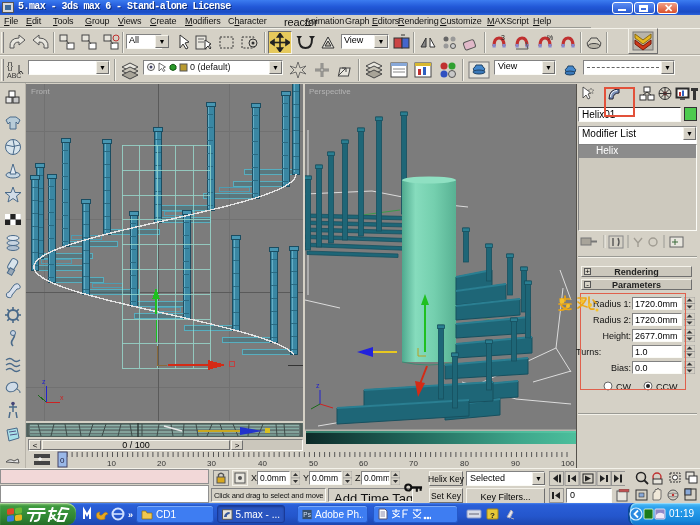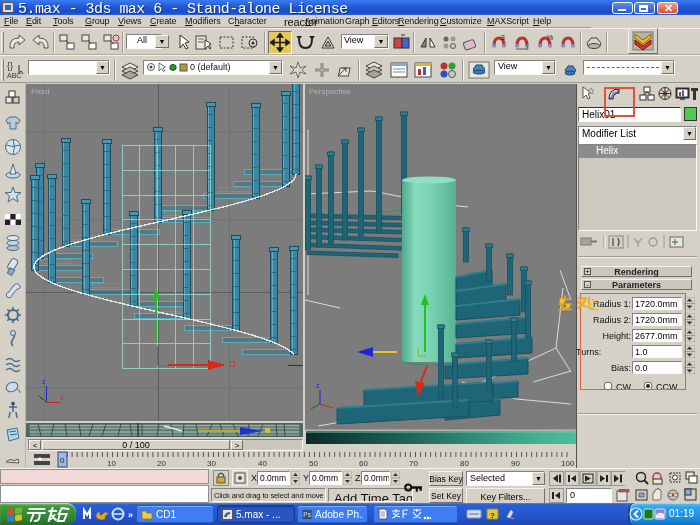--- a/index.html
+++ b/index.html
@@ -7,21 +7,21 @@
 .etchH{height:2px;border-top:1px solid #9a9a94;border-bottom:1px solid #f4f2ea}
 .etchV{width:2px;border-left:1px solid #9a9a94;border-right:1px solid #f4f2ea}
 .btn{background:#d5d1c6;border:1px solid;border-color:#f4f2ea #6f6f6f #6f6f6f #f4f2ea;display:flex;align-items:center;justify-content:center}
 .f9{font-size:9px}
 .tbtn{background:#3e7df2;border:1px solid #2558c8;border-radius:3px;color:#fff;font-size:10px;display:flex;align-items:center;padding:0 4px;gap:3px;box-shadow:inset 0 1px 0 #7caaf8}
 </style></head><body>
 <div class="abs" style="left:0;top:0;width:700px;height:15px;background:linear-gradient(180deg,#3c7cf0 0,#2258d8 45%,#1a4cc4 80%,#2a62dc 100%)"></div>
 <div class="abs" style="left:2px;top:2px;width:12px;height:11px;background:#d8d8d8;border:1px solid #555">
     <div class="abs" style="left:2px;top:2px;width:6px;height:5px;background:#3a6a9a"></div>
   </div>
-<div class="abs" style="left:18px;top:1px;color:#fff;font-family:'Liberation Mono',monospace;font-weight:normal;font-size:15px;letter-spacing:-0.55px;text-shadow:1px 1px 0 #10307a">5.max - 3ds max 6 - Stand-alone License</div>
+<div class="abs" style="left:18px;top:1px;color:#fff;font-family:'Liberation Mono',monospace;font-weight:bold;font-size:10px;letter-spacing:-0.55px;text-shadow:1px 1px 0 #10307a">5.max - 3ds max 6 - Stand-alone License</div>
 <div class="abs" style="left:612px;top:2px;width:21px;height:12px;background:linear-gradient(180deg,#5a8cf4,#2a5ad0);border:1px solid #fff;border-radius:3px">
     <div class="abs" style="left:5px;bottom:2px;width:8px;height:2px;background:#fff"></div>
   </div>
 <div class="abs" style="left:634px;top:2px;width:21px;height:12px;background:linear-gradient(180deg,#5a8cf4,#2a5ad0);border:1px solid #fff;border-radius:3px">
     <div class="abs" style="left:4px;top:2px;width:9px;height:7px;border:2px solid #fff;border-top-width:3px"></div>
   </div>
 <div class="abs" style="left:657px;top:2px;width:21px;height:12px;background:linear-gradient(180deg,#f0a088,#d9502c);border:1px solid #fff;border-radius:3px">
     <div class="abs" style="left:6px;top:-1px;color:#fff;font-size:11px;font-weight:bold">✕</div>
   </div>
 <div class="abs" style="left:0;top:15px;width:591px;height:13px;background:#d5d1c6;border-bottom:1px solid #9a9a94">
@@ -58,21 +58,21 @@
     <rect x="9" y="10" width="7" height="6" fill="#fff" stroke="#444"></rect>
 <line x1="8" y1="7" x2="11" y2="11" stroke="#444"></line>
   </svg>
 <svg class="abs" style="left:102px;top:33px" width="19" height="19" viewBox="0 0 19 19">
 <rect x="2" y="2" width="7" height="6" fill="#e8e6de" stroke="#444"></rect>
     <rect x="9" y="10" width="7" height="6" fill="#fff" stroke="#444"></rect>
 <line x1="8" y1="7" x2="11" y2="11" stroke="#444"></line>
     <circle cx="14" cy="5" r="3" fill="none" stroke="#c03030"></circle>
   </svg>
 <div class="abs etchV" style="left:122px;top:32px;height:21px"></div>
-<div class="abs inset" style="left:126px;top:34px;width:36px;height:15px;font-size:9px;padding-left:10px">All</div>
+<div class="abs inset" style="left:126px;top:34px;width:36px;height:15px;font-size:9px;padding-left:2px">All</div>
 <div class="abs btn" style="left:155px;top:35px;width:14px;height:13px;font-size:7px">▼</div>
 <svg class="abs" style="left:174px;top:33px" width="18" height="19" viewBox="0 0 18 19">
 <path d="M6 2 L6 15 L9 11 L12 16 L14 15 L11 10 L15 9 Z" fill="#fff" stroke="#333"></path>
   </svg>
 <svg class="abs" style="left:194px;top:33px" width="20" height="19" viewBox="0 0 20 19">
 <rect x="2" y="3" width="10" height="13" fill="#e8e6de" stroke="#444"></rect>
     <line x1="4" y1="6" x2="10" y2="6" stroke="#666"></line>
 <line x1="4" y1="9" x2="10" y2="9" stroke="#666"></line>
     <path d="M11 7 L11 16 L14 13 L16 16 L17 15 L15 12 L17 11 Z" fill="#fff" stroke="#333"></path>
   </svg>
@@ -853,21 +853,21 @@
     <rect y="7" width="9" height="7" fill="#d5d1c6" stroke="#888" stroke-width="0.5"></rect>
 <polygon points="4.5,2 2,5 7,5" fill="#333"></polygon>
     <polygon points="4.5,12 2,9 7,9" fill="#333"></polygon>
   </svg>
 <svg class="abs" style="left:404px;top:482px" width="19" height="11" viewBox="0 0 20 11">
 <circle cx="4.5" cy="5.5" r="3.2" fill="none" stroke="#111" stroke-width="2.2"></circle>
     <line x1="7.5" y1="5.5" x2="19" y2="5.5" stroke="#111" stroke-width="2.6"></line>
 <line x1="13.5" y1="5.5" x2="13.5" y2="10" stroke="#111" stroke-width="2.2"></line>
     <line x1="17.5" y1="5.5" x2="17.5" y2="9" stroke="#111" stroke-width="2.2"></line>
   </svg>
-<div class="abs btn" style="left:429px;top:471px;width:34px;height:15px;font-size:8.5px;white-space:nowrap">Bias Key</div>
+<div class="abs btn" style="left:429px;top:471px;width:34px;height:15px;font-size:8.5px;white-space:nowrap">Helix Key</div>
 <div class="abs btn" style="left:429px;top:488px;width:34px;height:15px;font-size:8.5px;white-space:nowrap">Set Key</div>
 <div class="abs inset" style="left:466px;top:471px;width:79px;height:15px;font-size:9px;padding:1px 0 0 3px">Selected</div>
 <div class="abs btn" style="left:532px;top:472px;width:13px;height:13px;font-size:7px">▼</div>
 <div class="abs btn f9" style="left:466px;top:488px;width:79px;height:17px">Key Filters...</div>
 <svg class="abs" style="left:549px;top:471px" width="76" height="15" viewBox="0 0 76 15">
     <rect width="76" height="15" fill="#d5d1c6"></rect>
     <rect x="0.5" y="0.5" width="14" height="14" fill="#d5d1c6" stroke="#888" stroke-width="0.8"></rect>
     <path d="M3 7.5 L8 3.5 L8 11.5 Z M9 3.5 L11 3.5 L11 11.5 L9 11.5 Z" fill="#222" transform="translate(1,0)"></path>
     <rect x="16" y="0.5" width="14" height="14" fill="#d5d1c6" stroke="#888" stroke-width="0.8"></rect>
     <path d="M19 4 L21 4 L21 11 L19 11 Z M27 4 L22 7.5 L27 11 Z" fill="#222"></path>
@@ -1045,21 +1045,21 @@
 <circle cx="36" cy="8" r="5.5" fill="none" stroke="#cfe0ff" stroke-width="2"></circle>
     <path d="M31 8 L41 8" stroke="#cfe0ff" stroke-width="1.6"></path>
 <text x="46" y="12" font-size="9" fill="#fff" font-weight="bold">»</text>
   </svg>
 <div class="abs tbtn" style="left:136px;top:505px;width:78px;height:18px">
     <svg width="12" height="11" viewBox="0 0 12 11">
       <path d="M1 3 L1 10 L11 10 L11 4 L6 4 L5 2 L1 2 Z" fill="#f0c850" stroke="#8a6a10" stroke-width="0.7"></path>
     </svg>
     <span style="white-space:nowrap;overflow:hidden">CD1</span>
   </div>
-<div class="abs tbtn" style="left:217px;top:505px;width:78px;height:18px;background:#2a55c0;box-shadow:inset 0 1px 2px #1a3a90;border-color:#1a3a98">
+<div class="abs tbtn" style="left:217px;top:505px;width:68px;height:18px;background:#2a55c0;box-shadow:inset 0 1px 2px #1a3a90;border-color:#1a3a98">
     <svg width="11" height="11" viewBox="0 0 11 11">
       <rect x="0.5" y="0.5" width="10" height="10" fill="#e8e4d8" stroke="#555"></rect>
       <path d="M2 8 Q3 3 8 3 L8 5 Q5 5 5 8 Z" fill="#3a5a9a"></path>
     </svg>
     <span style="white-space:nowrap">5.max - ...</span>
   </div>
 <div class="abs tbtn" style="left:297px;top:505px;width:71px;height:18px">
     <svg width="11" height="11" viewBox="0 0 11 11">
       <rect x="0.5" y="0.5" width="10" height="10" fill="#38506a"></rect>
       <text x="1.5" y="8.5" font-size="7" fill="#cfe0f8">Ps</text>

